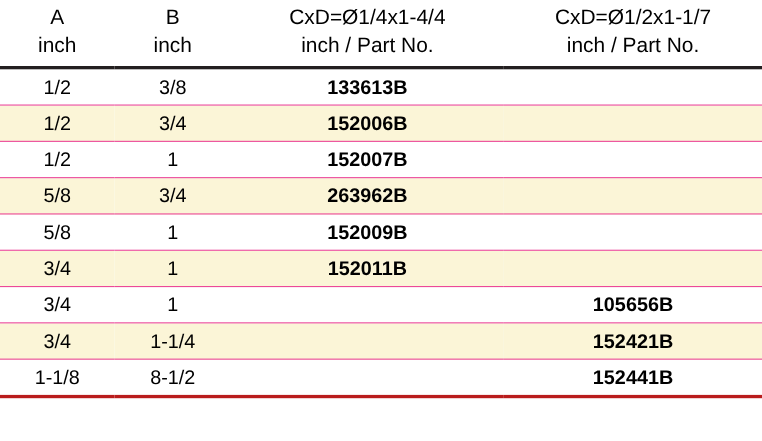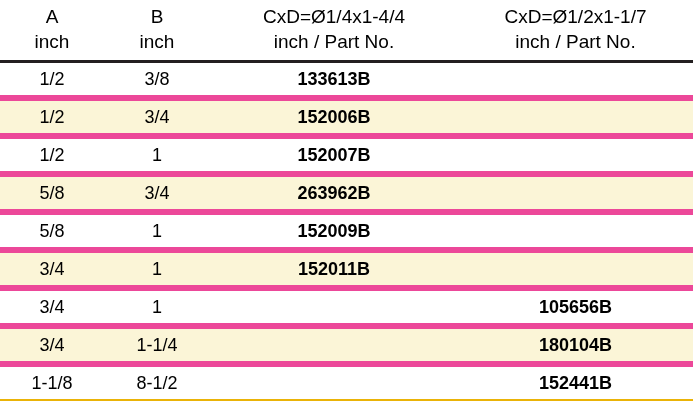--- a/index.html
+++ b/index.html
@@ -38,27 +38,27 @@
   .hdr-line1 { display: block; }
   .hdr-line2 { display: block; }
 
   #spec-table tbody td {
     font-size: 18px;
     line-height: 20px;
     text-align: center;
     vertical-align: middle;
     height: 32px;
     padding: 0 2px;
-    border-bottom: 6px solid #ec4899;
+    border-bottom: 1px solid #ec4899;
   }
   #spec-table tbody tr.row-alt td {
     background: #fbf5d7;
   }
   #spec-table tbody tr:last-child td {
-    border-bottom: 3px solid #eab308;
+    border-bottom: 3px solid #b91c1c;
   }
   td.partno {
     font-weight: bold;
     font-size: 19px;
   }
   td.empty { }
 </style>
 </head>
 <body>
 
@@ -129,21 +129,21 @@
     <tr class="row-plain">
       <td>3/4</td>
       <td>1</td>
       <td class="empty"></td>
       <td class="partno">105656B</td>
     </tr>
     <tr class="row-alt">
       <td>3/4</td>
       <td>1-1/4</td>
       <td class="empty"></td>
-      <td class="partno">180104B</td>
+      <td class="partno">152421B</td>
     </tr>
     <tr class="row-plain">
       <td>1-1/8</td>
       <td>8-1/2</td>
       <td class="empty"></td>
       <td class="partno">152441B</td>
     </tr>
   </tbody>
 </table>
 

